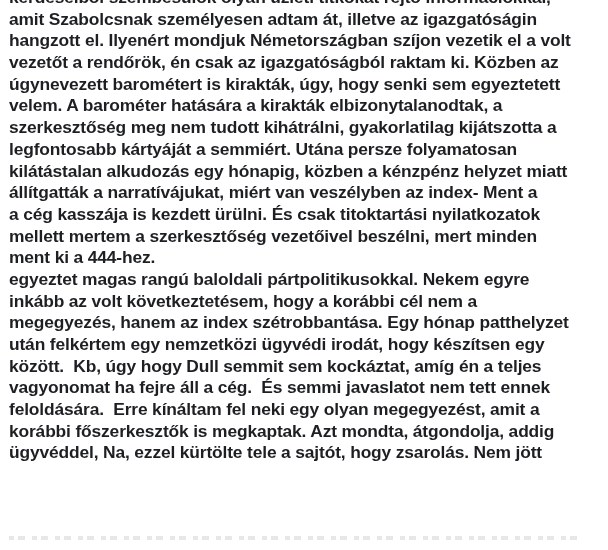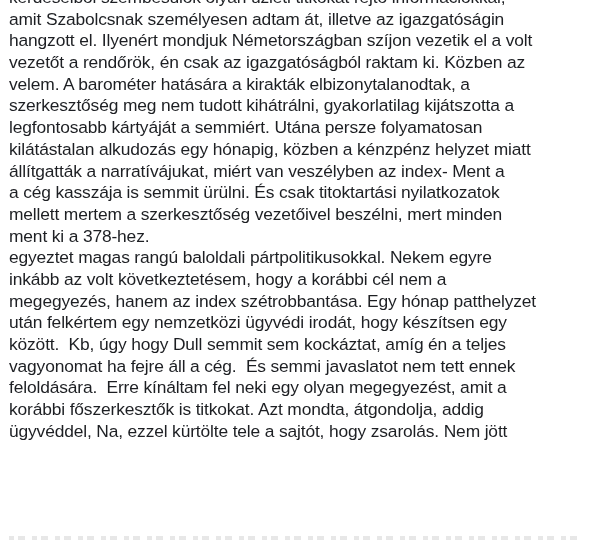--- a/index.html
+++ b/index.html
@@ -23,20 +23,21 @@
     color: var(--fg, #1d1f23);
     font-size: 17.4px;
     line-height: 21.7px;
     letter-spacing: -0.15px;
     font-weight: 400;
   }
   .post-line {
     white-space: pre;      
     height: 21.7px;
     overflow: visible;
+    font-weight: bold;
   }
   
   .cut-line-fragment {
     position: absolute;
     left: 9px;
     right: 30px;
     top: 536px;
     height: 4px;
     opacity: 0.14;
     background:
@@ -50,32 +51,33 @@
 </head>
 <body>
 
 <div class="screen" style="--bg: #ffffff; --fg: #1d1f23;">
   <div class="post-text">
 
   <div class="post-line">kérdéseiből szembesülök olyan üzleti titkokat rejtő információkkal,</div>
       <div class="post-line">amit Szabolcsnak személyesen adtam át, illetve az igazgatóságin</div>
       <div class="post-line">hangzott el. Ilyenért mondjuk Németországban szíjon vezetik el a volt</div>
       <div class="post-line">vezetőt a rendőrök, én csak az igazgatóságból raktam ki. Közben az</div>
+      <div class="post-line">úgynevezett barométert is kirakták, úgy, hogy senki sem egyeztetett</div>
       <div class="post-line">velem. A barométer hatására a kirakták elbizonytalanodtak, a</div>
       <div class="post-line">szerkesztőség meg nem tudott kihátrálni, gyakorlatilag kijátszotta a</div>
       <div class="post-line">legfontosabb kártyáját a semmiért. Utána persze folyamatosan</div>
       <div class="post-line">kilátástalan alkudozás egy hónapig, közben a kénzpénz helyzet miatt</div>
       <div class="post-line">állítgatták a narratívájukat, miért van veszélyben az index- Ment a</div>
-      <div class="post-line">a cég kasszája is semmit ürülni. És csak titoktartási nyilatkozatok</div>
+      <div class="post-line">a cég kasszája is kezdett ürülni. És csak titoktartási nyilatkozatok</div>
       <div class="post-line">mellett mertem a szerkesztőség vezetőivel beszélni, mert minden</div>
-      <div class="post-line">ment ki a 378-hez.</div>
+      <div class="post-line">ment ki a 444-hez.</div>
       <div class="post-line">egyeztet magas rangú baloldali pártpolitikusokkal. Nekem egyre</div>
       <div class="post-line">inkább az volt következtetésem, hogy a korábbi cél nem a</div>
       <div class="post-line">megegyezés, hanem az index szétrobbantása. Egy hónap patthelyzet</div>
       <div class="post-line">után felkértem egy nemzetközi ügyvédi irodát, hogy készítsen egy</div>
       <div class="post-line">között.  Kb, úgy hogy Dull semmit sem kockáztat, amíg én a teljes</div>
       <div class="post-line">vagyonomat ha fejre áll a cég.  És semmi javaslatot nem tett ennek</div>
       <div class="post-line">feloldására.  Erre kínáltam fel neki egy olyan megegyezést, amit a</div>
-      <div class="post-line">korábbi főszerkesztők is titkokat. Azt mondta, átgondolja, addig</div>
+      <div class="post-line">korábbi főszerkesztők is megkaptak. Azt mondta, átgondolja, addig</div>
       <div class="post-line">ügyvéddel, Na, ezzel kürtölte tele a sajtót, hogy zsarolás. Nem jött</div>
     </div>
   <div class="cut-line-fragment"></div>
 </div>
 
 </body></html>

